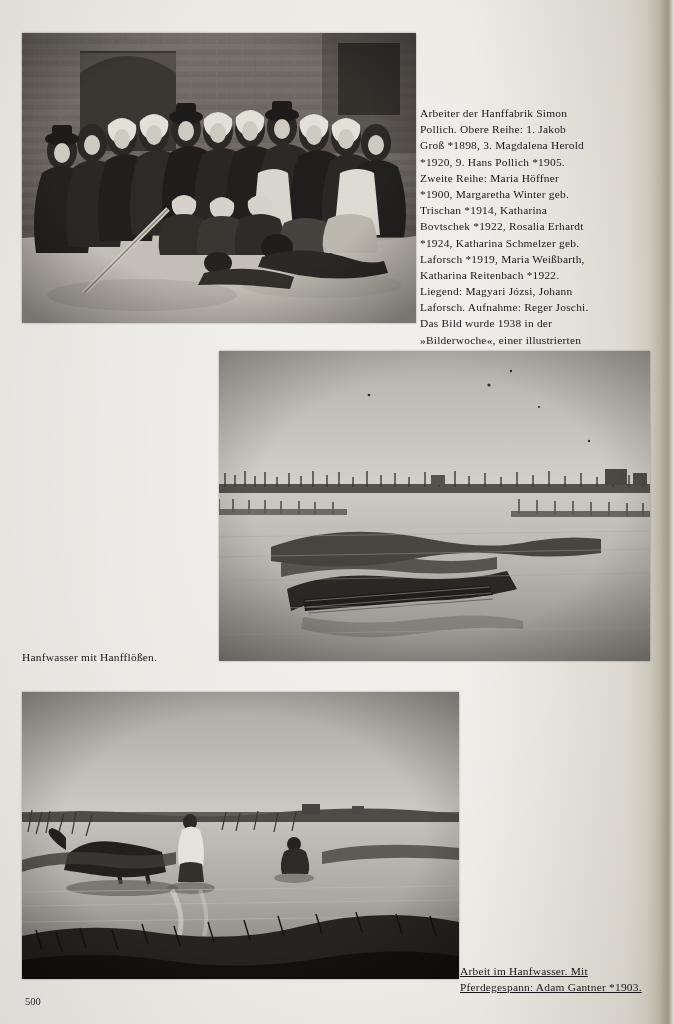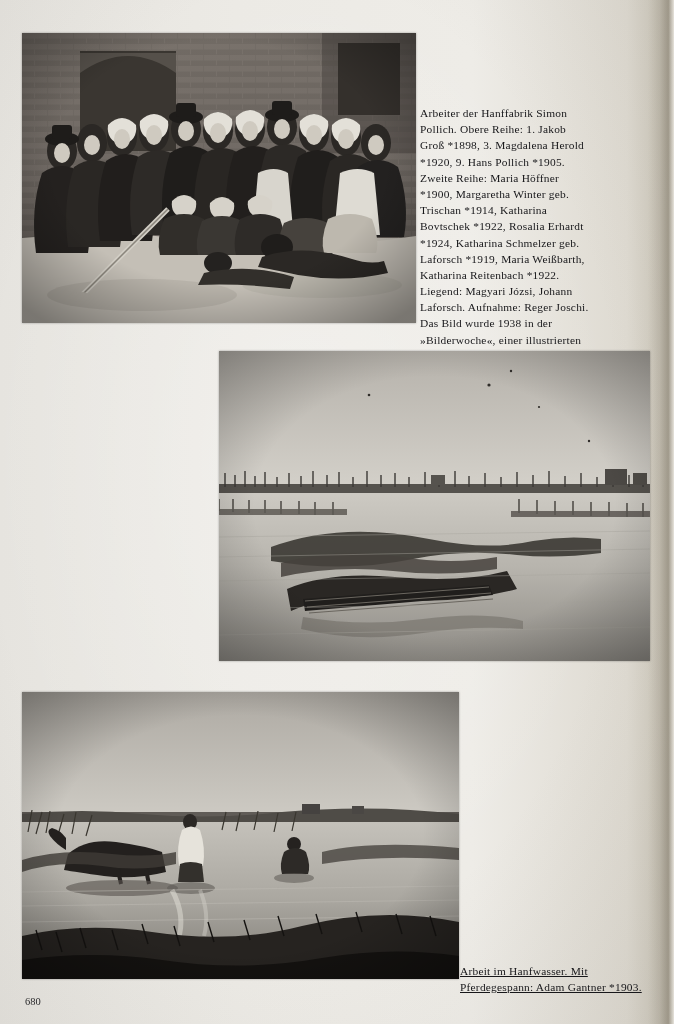--- a/index.html
+++ b/index.html
@@ -320,20 +320,21 @@
         <circle cx="292" cy="20" r="1.2"></circle>
         <circle cx="320" cy="56" r="1.1"></circle>
         <circle cx="150" cy="44" r="1.3"></circle>
         <circle cx="370" cy="90" r="1.2"></circle>
       </g>
 
       <rect x="0" y="0" width="431" height="310" fill="url(#vign2)"></rect>
     </svg>
   </div>
 
+  <div class="caption" id="caption-mid">Hanfwasser mit Hanfflößen.</div>
 
   <div class="photo" id="photo-horse">
     <svg width="437" height="287" viewBox="0 0 437 287" preserveAspectRatio="none">
       <defs>
         <linearGradient id="skyg3" x1="0" y1="0" x2="0" y2="1">
           <stop offset="0%" stop-color="#aeaaa3"></stop>
           <stop offset="100%" stop-color="#cecbc4"></stop>
         </linearGradient>
         <linearGradient id="waterg3" x1="0" y1="0" x2="0" y2="1">
           <stop offset="0%" stop-color="#c6c3bc"></stop>
@@ -417,16 +418,16 @@
         <path d="M414 244 L408 224"></path>
       </g>
       <path d="M0 268 q70 -10 140 0 q80 12 160 -2 q70 -12 137 -2 l0 23 L0 287 Z" fill="#141210"></path>
 
       <rect x="0" y="0" width="437" height="287" fill="url(#vign3)"></rect>
     </svg>
   </div>
 
   <div class="caption" id="caption-bottom">Arbeit im Hanfwasser. Mit Pferdegespann: Adam Gantner *1903.</div>
 
-  <div id="page-number">680</div>
+  <div id="page-number">500</div>
 
   <div class="edge-right"></div>
 </div>
 
 </body></html>

